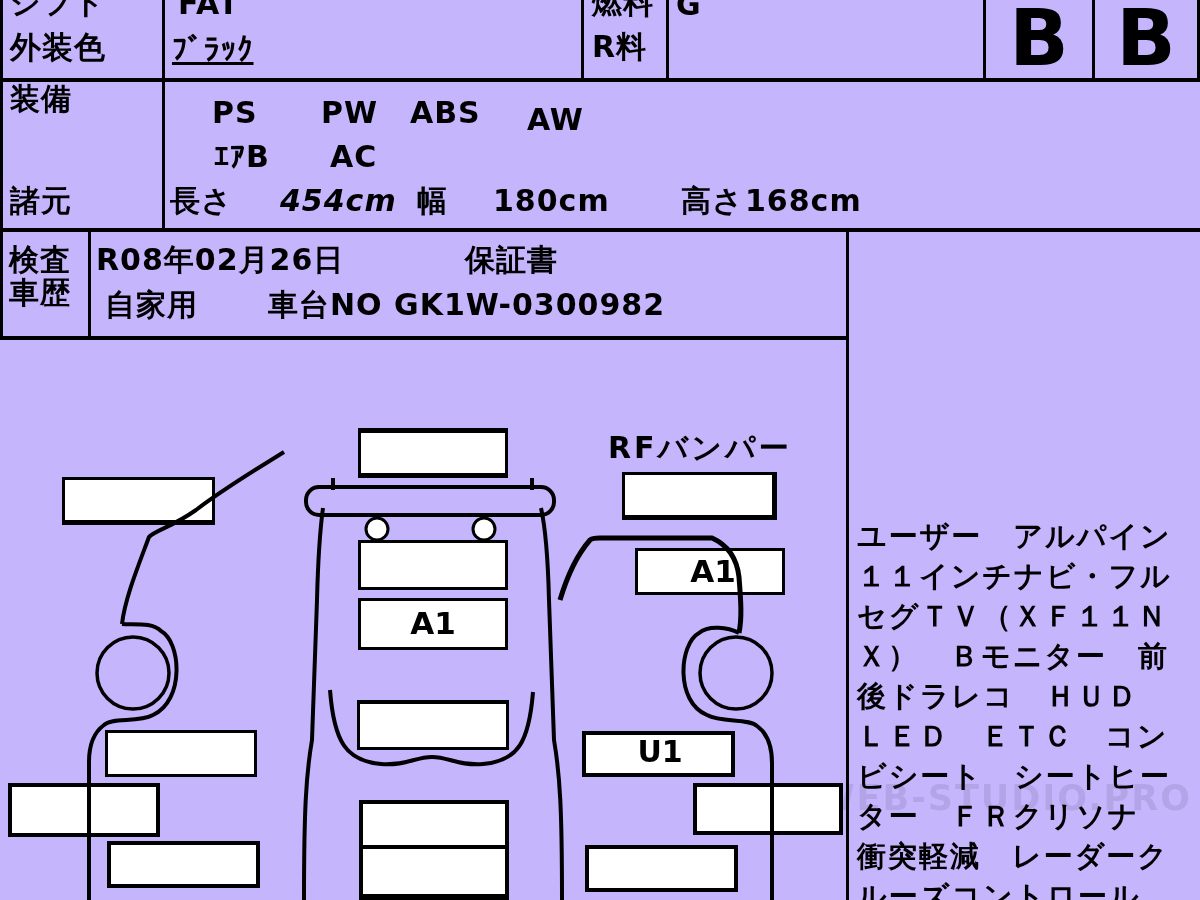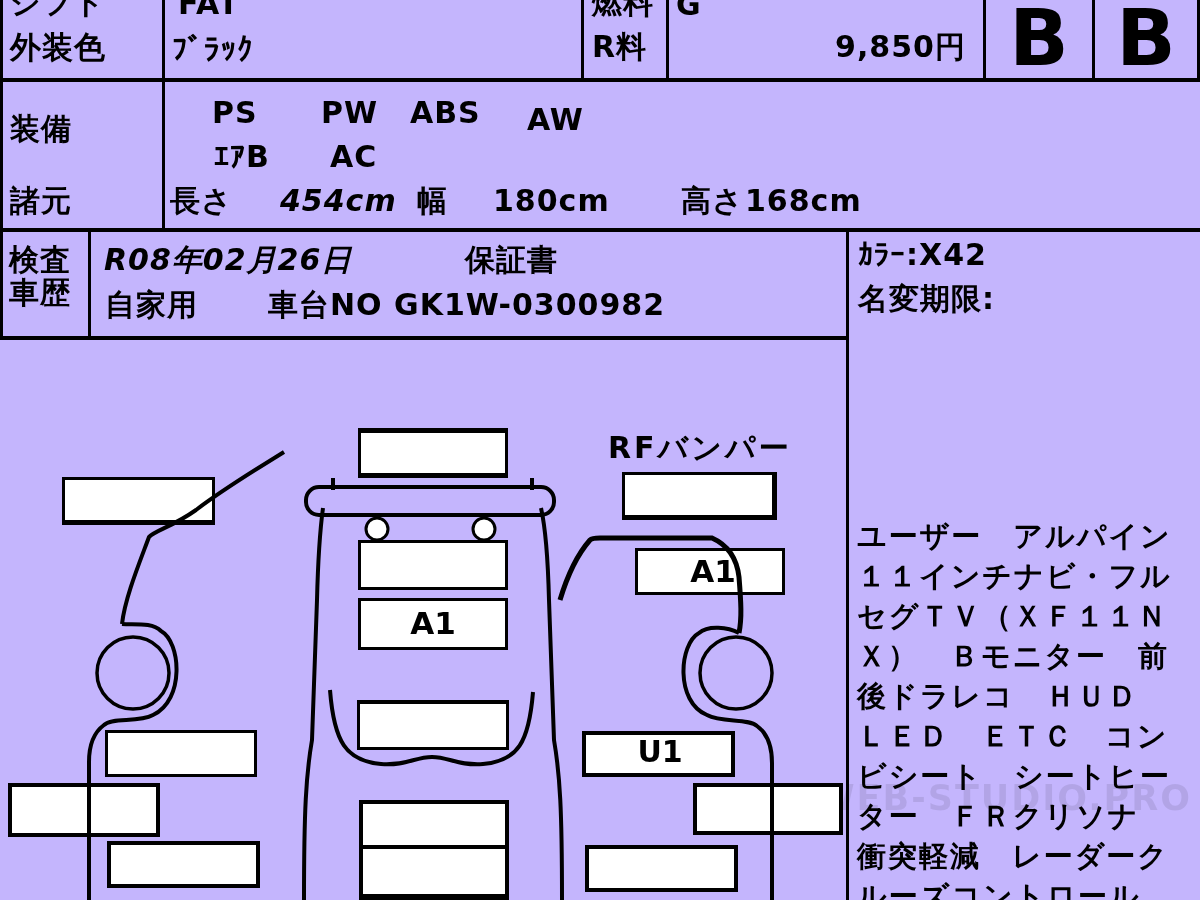--- a/index.html
+++ b/index.html
@@ -37,51 +37,48 @@
   <div class="ln" style="left:1092px;top:0;width:3px;height:80px;"></div>
   <div class="ln" style="left:1197px;top:0;width:3px;height:80px;"></div>
   <div class="ln" style="left:88px;top:232px;width:3px;height:106px;"></div>
   <div class="ln" style="left:846px;top:232px;width:3px;height:668px;"></div>
 
   <div class="t t30" style="left:10px;top:-14px;">シフト</div>
   <div class="t t30" style="left:178px;top:-13px;">FAT</div>
   <div class="t t30" style="left:592px;top:-14px;">燃料</div>
   <div class="t t30" style="left:676px;top:-12px;">G</div>
   <div class="t t31" style="left:10px;top:30px;">外装色</div>
-  <div class="t t31" style="left:172px;top:32px;">ﾌﾞﾗｯｸ</div>
+  <div class="t t31" style="left:172px;top:32px;text-decoration:underline;">ﾌﾞﾗｯｸ</div>
   <div class="t t30" style="left:592px;top:30px;">R料</div>
-  <div class="t t30" style="left:668px;top:30px;width:298px;text-align:right;">9,850円</div>
   <div class="grade" style="left:986px;width:106px;">B</div>
   <div class="grade" style="left:1095px;width:102px;">B</div>
 
-  <div class="t t30" style="left:10px;top:112px;">装備</div>
+  <div class="t t30" style="left:10px;top:82px;">装備</div>
   <div class="t t30" style="left:212px;top:96px;">PS</div>
   <div class="t t30" style="left:321px;top:96px;">PW</div>
   <div class="t t30" style="left:410px;top:96px;text-align:right;">ABS</div>
   <div class="t t30" style="left:527px;top:103px;">AW</div>
   <div class="t t30" style="left:214px;top:140px;">ｴｱB</div>
   <div class="t t30" style="left:330px;top:140px;">AC</div>
 
   <div class="t t30" style="left:10px;top:184px;">諸元</div>
   <div class="t t30" style="left:170px;top:184px;">長さ</div>
   <div class="t t30" style="left:280px;top:184px;font-style:italic;">454cm</div>
   <div class="t t30" style="left:417px;top:184px;">幅</div>
   <div class="t t30" style="left:493px;top:184px;">180cm</div>
   <div class="t t30" style="left:681px;top:184px;">高さ</div>
   <div class="t t30" style="left:745px;top:184px;">168cm</div>
 
   <div class="t t30" style="left:9px;top:243px;">検査</div>
-  <div class="t t30" style="left:104px;top:243px;font-style:italic;">R08年02月26日</div>
+  <div class="t t30" style="left:96px;top:243px;">R08年02月26日</div>
   <div class="t t30" style="left:465px;top:243px;">保証書</div>
   <div class="t t30" style="left:9px;top:276px;">車歴</div>
   <div class="t t30" style="left:105px;top:288px;">自家用</div>
   <div class="t t30" style="left:268px;top:288px;">車台NO GK1W-0300982</div>
 
-  <div class="t t30" style="left:858px;top:238px;">ｶﾗｰ:X42</div>
-  <div class="t t30" style="left:858px;top:282px;">名変期限:</div>
 
   <div class="t t30" style="left:608px;top:431px;letter-spacing:3px;">RFバンパー</div>
 
   <div class="bx" style="left:62px;top:477px;width:153px;height:48px;border-bottom-width:5px;"></div>
   <div class="bx" style="left:622px;top:472px;width:155px;height:48px;border-bottom-width:5px;border-right-width:5px;"></div>
 
   <div class="bx" style="left:358px;top:428px;width:150px;height:50px;border-top-width:5px;border-bottom-width:5px;"></div>
   <div class="bx" style="left:358px;top:540px;width:150px;height:50px;"></div>
   <div class="bx" style="left:358px;top:598px;width:150px;height:52px;"></div>
   <div class="bx" style="left:357px;top:700px;width:152px;height:50px;border-top-width:4px;"></div>

